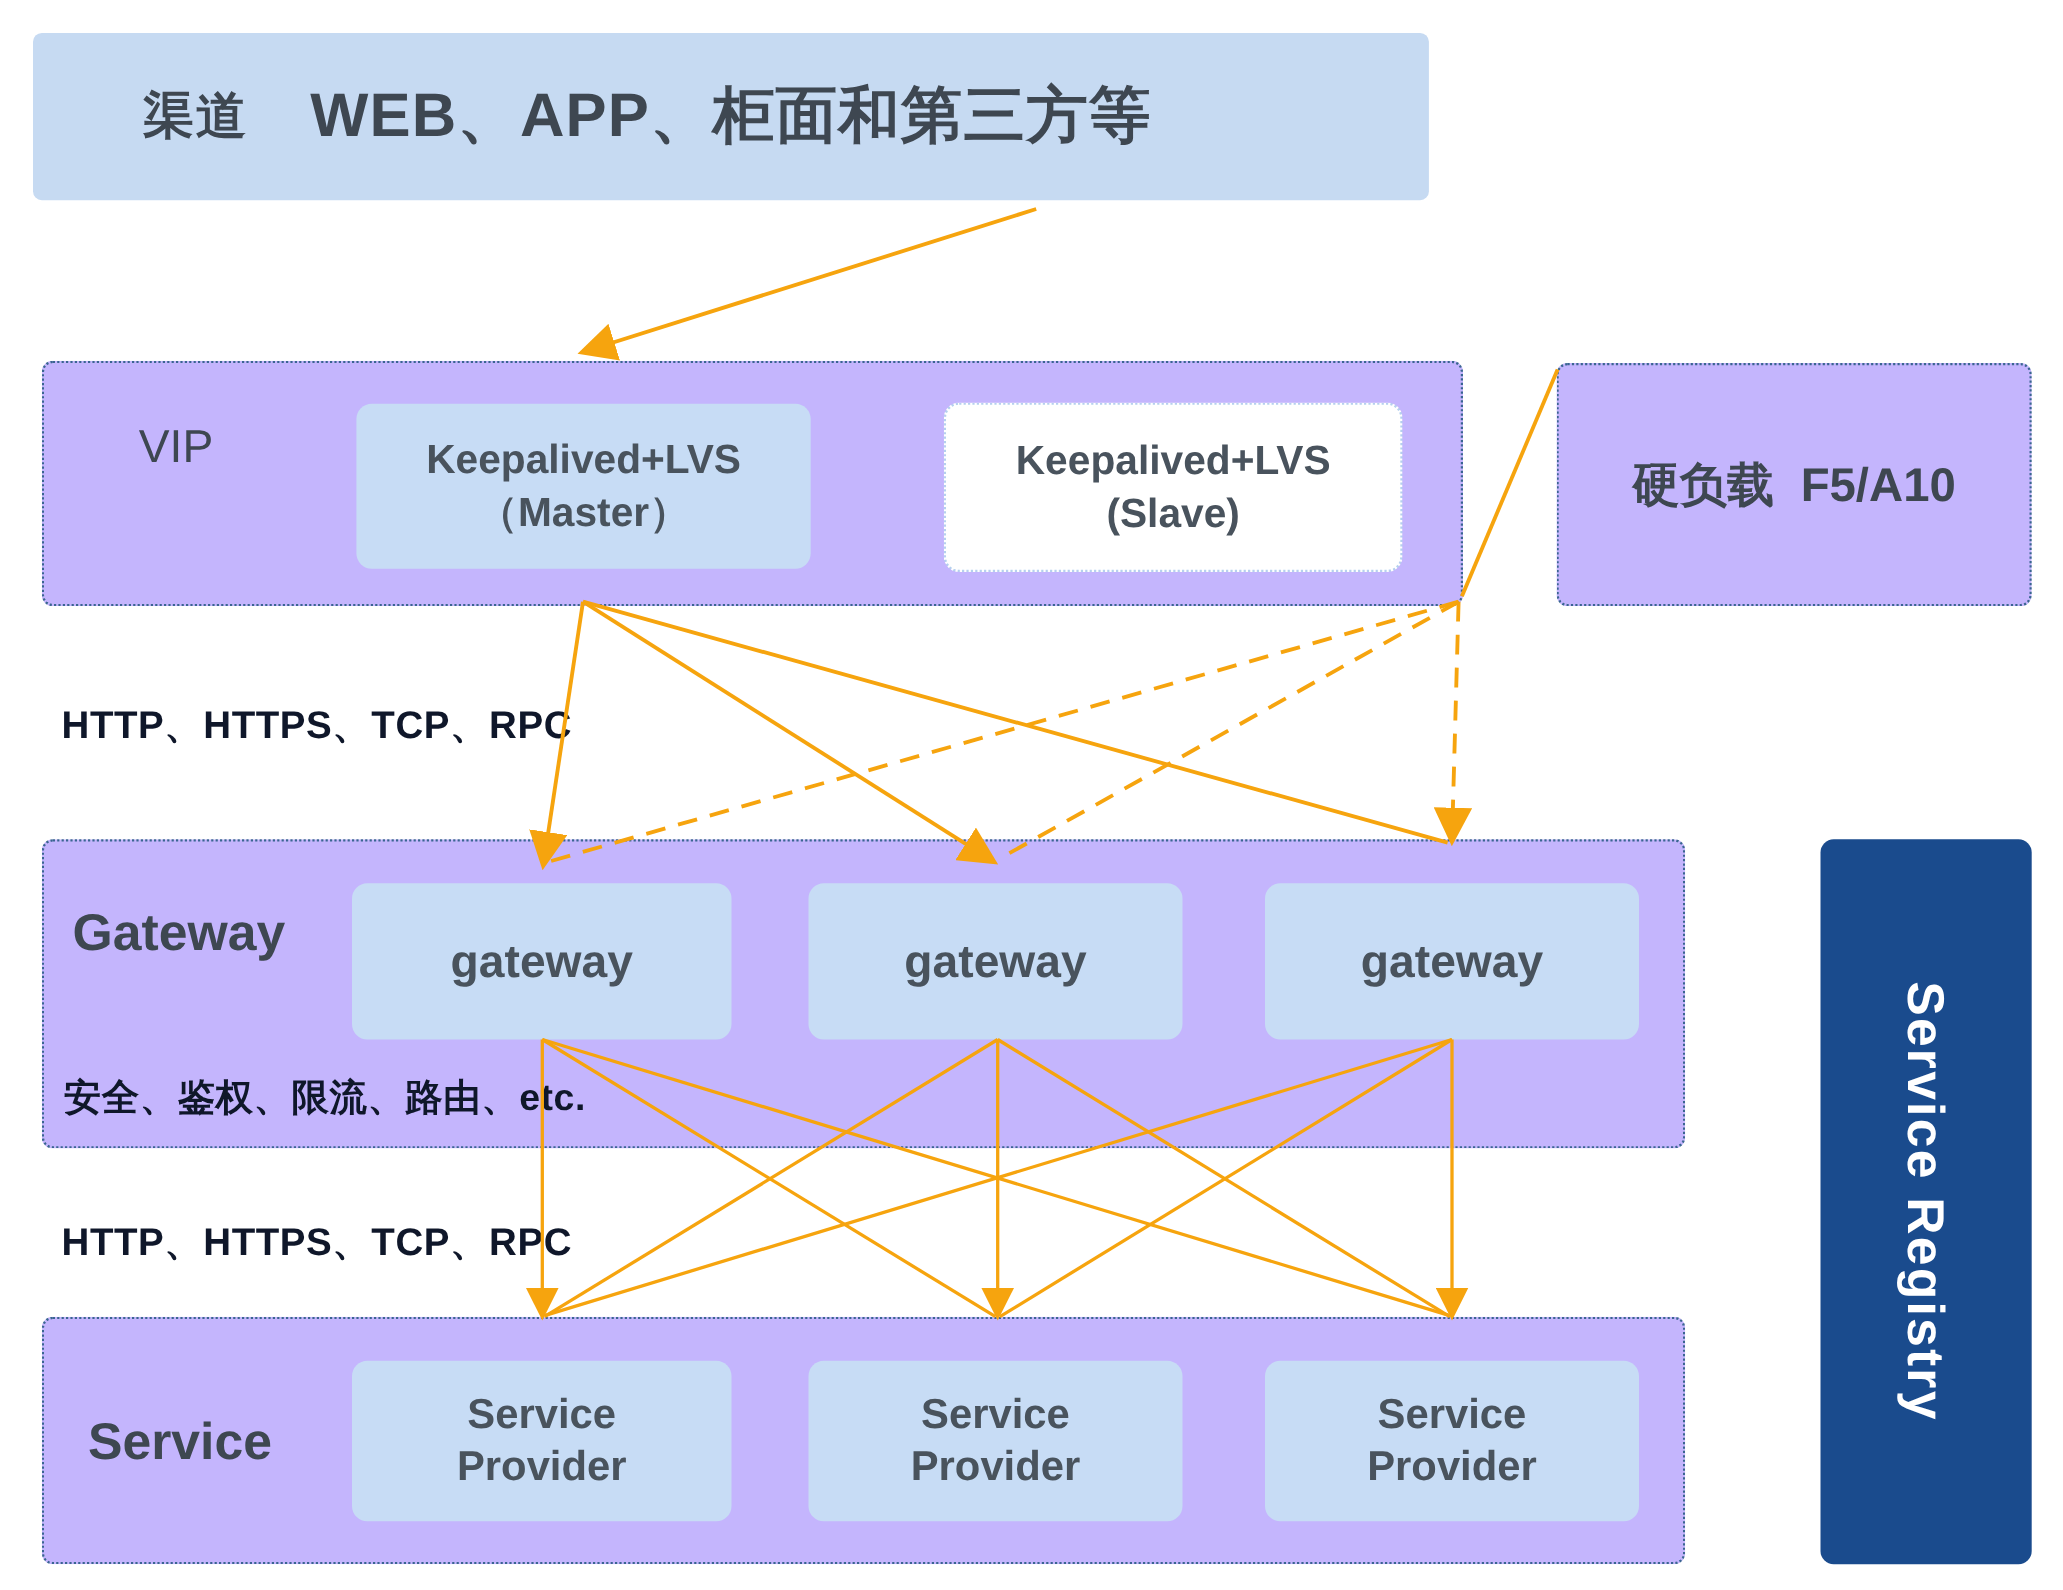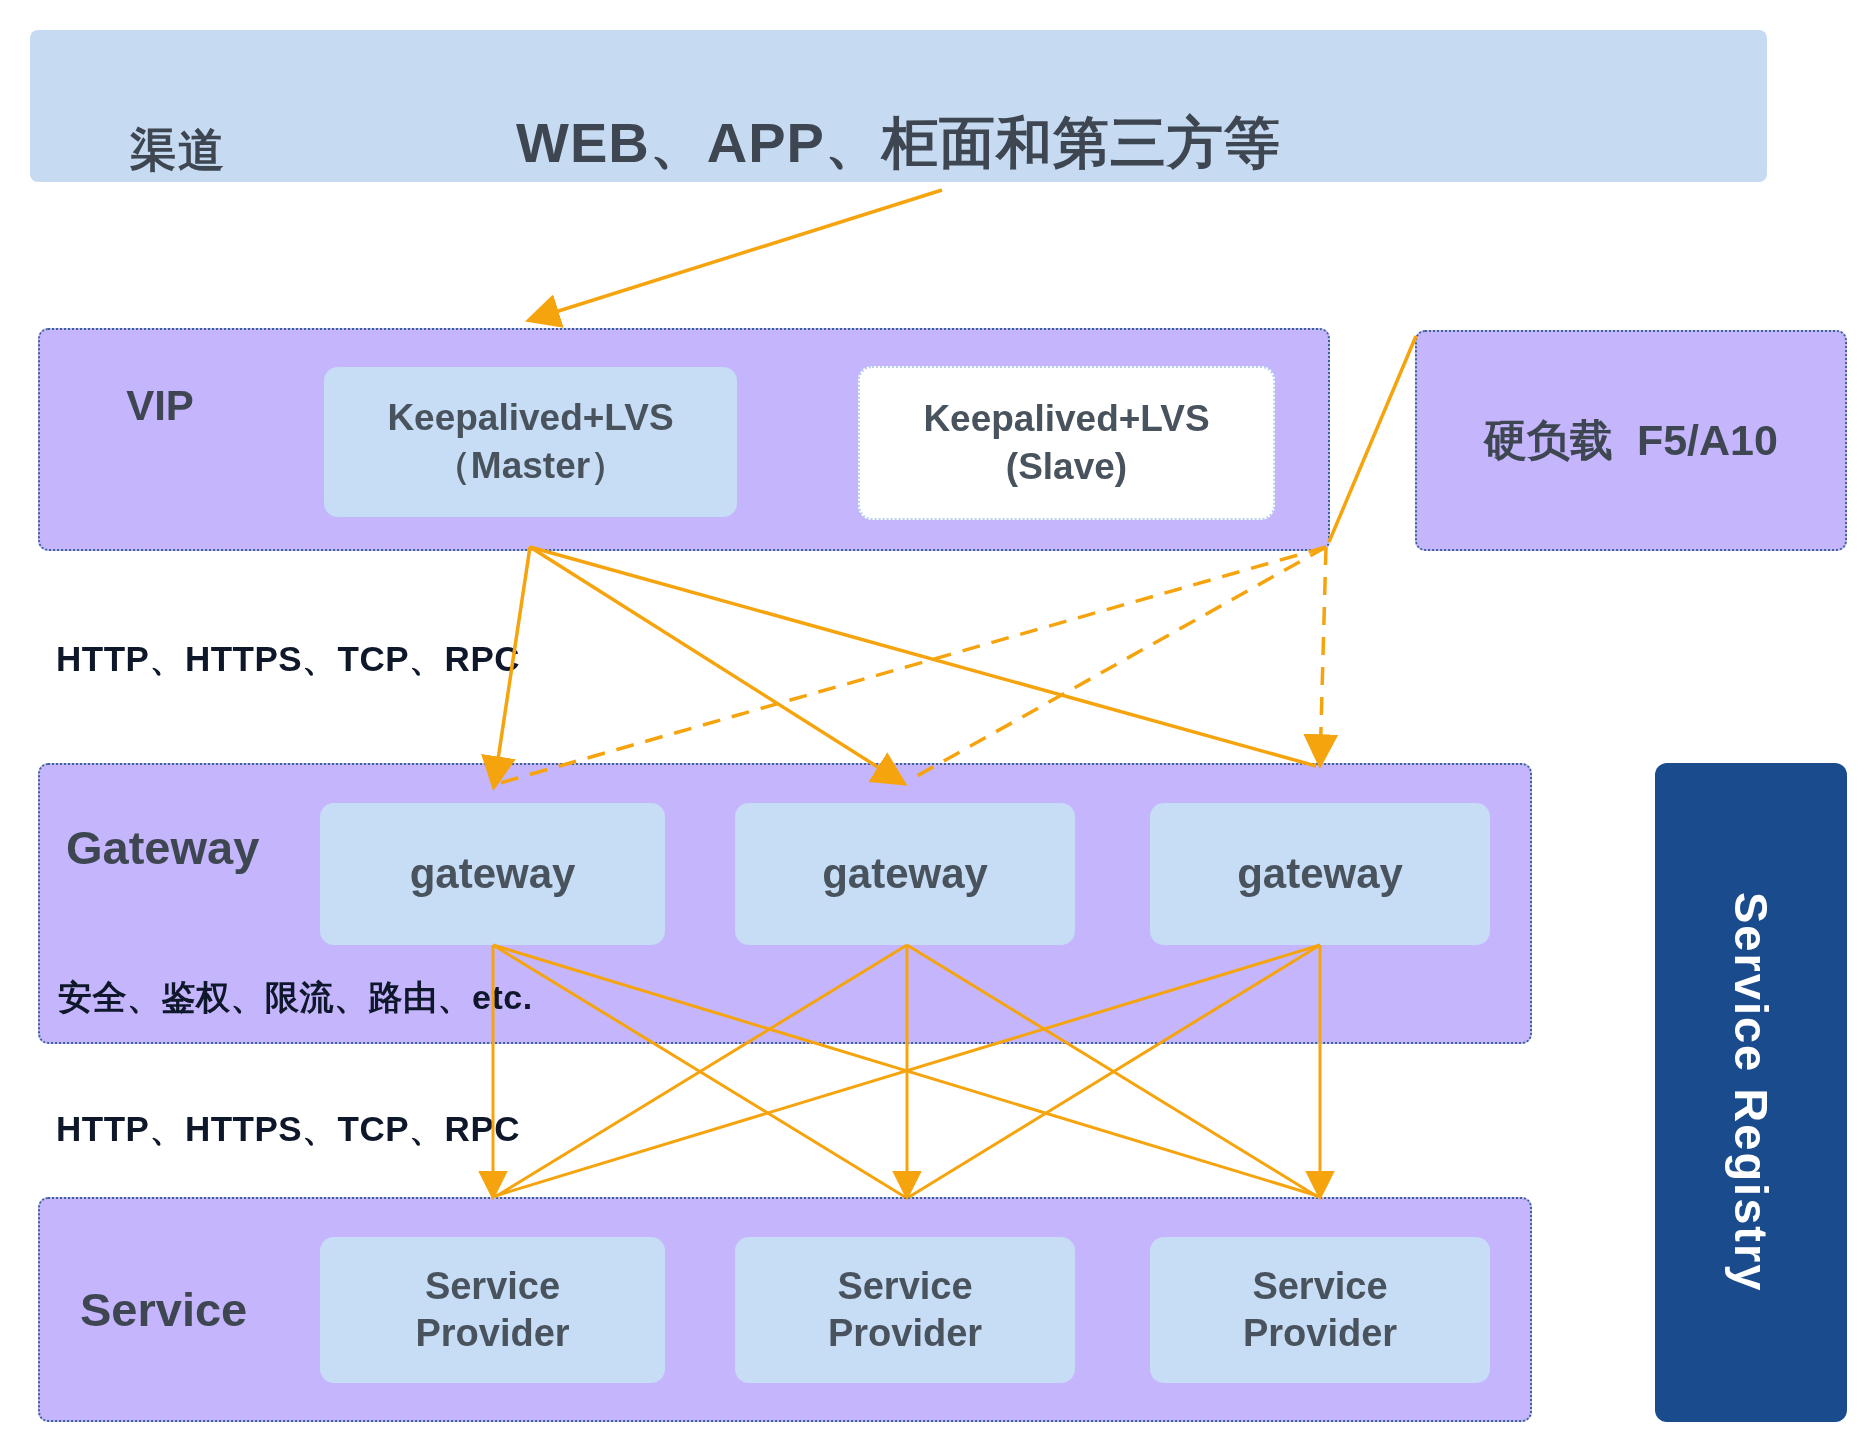--- a/index.html
+++ b/index.html
@@ -1,29 +1,29 @@
 <!DOCTYPE html>
 <html><head>
 <meta charset="utf-8">
 <style>
   html,body{margin:0;padding:0;background:#ffffff;}
   body{width:1875px;height:1445px;position:relative;font-family:"Liberation Sans","DejaVu Sans",sans-serif;color:#3E4751;overflow:hidden;}
   .abs{position:absolute;}
   
-  .banner{left:30px;top:30px;width:1737px;height:152px;background:#C6DAF2;border-radius:8px;display:flex;align-items:flex-end;}
+  .banner{left:30px;top:30px;width:1269px;height:152px;background:#C6DAF2;border-radius:8px;display:flex;align-items:center;}
   .banner .channel{position:absolute;left:100px;font-size:46px;font-weight:bold;letter-spacing:2px;}
   .banner .audience{width:100%;text-align:center;font-size:56px;font-weight:bold;letter-spacing:1px;}
   
   .dotted-box{border:2px dotted #3A6591;border-radius:10px;background:#c4b5fd;}
   .vip-box{left:38px;top:328px;width:1288px;height:219px;}
   .f5-box{left:1415px;top:330px;width:428px;height:217px;display:flex;align-items:center;justify-content:center;font-size:43px;font-weight:bold;white-space:pre;}
   .gw-box{left:38px;top:763px;width:1490px;height:277px;}
   .svc-box{left:38px;top:1197px;width:1490px;height:221px;}
   
-  .vip-title{left:60px;top:378px;width:200px;text-align:center;font-size:42px;line-height:1.32;font-weight:bold;}
+  .vip-title{left:60px;top:378px;width:200px;text-align:center;font-size:42px;line-height:1.32;font-weight:normal;}
   .gw-title{left:66px;top:820px;font-size:47px;font-weight:bold;}
   .svc-title{left:80px;top:1282px;font-size:47px;font-weight:bold;}
   
   .node{background:#C7DCF5;border-radius:14px;display:flex;flex-direction:column;align-items:center;justify-content:center;color:#49535D;text-align:center;}
   .master{left:324px;top:367px;width:413px;height:150px;font-size:37px;font-weight:bold;line-height:1.3;}
   .slave{left:858px;top:366px;width:413px;height:150px;background:#ffffff;border:2px dotted #B5D0EE;border-radius:14px;display:flex;flex-direction:column;align-items:center;justify-content:center;font-size:37px;font-weight:bold;line-height:1.3;color:#49535D;text-align:center;}
   .gateway-node{width:345px;height:142px;font-size:42px;font-weight:600;}
   .sp-node{width:345px;height:146px;font-size:38px;font-weight:600;line-height:1.25;}
   
   .side-label{font-size:35px;font-weight:600;color:#0f172a;letter-spacing:0.5px;}

